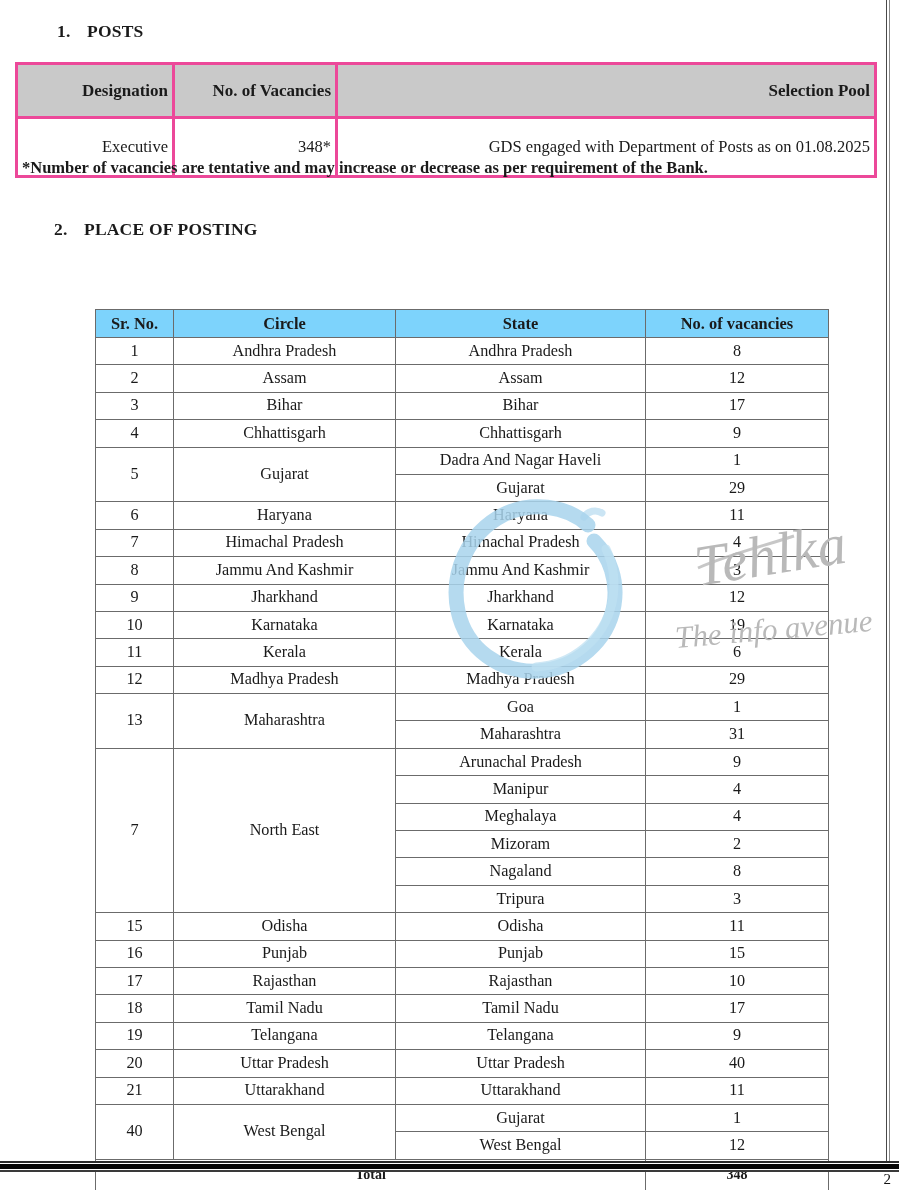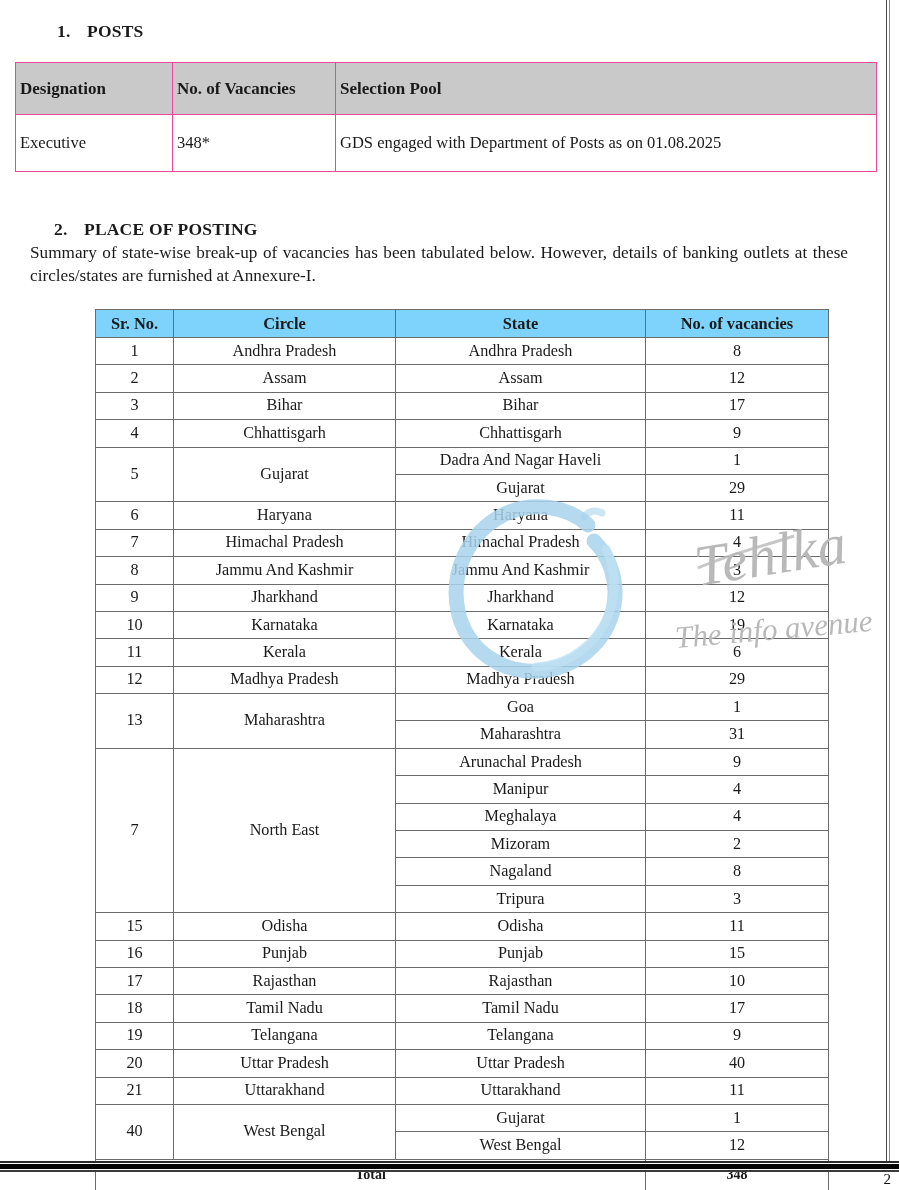--- a/index.html
+++ b/index.html
@@ -100,22 +100,22 @@
   
   #posts-table {
     position: absolute;
     left: 15px;
     top: 62px;
     width: 862px;
     border-collapse: collapse;
     table-layout: fixed;
   }
   #posts-table th, #posts-table td {
-    border: 1px solid #ec4899;
-    text-align: left;
+    border: 3px solid #ec4899;
+    text-align: right;
     vertical-align: middle;
     font-size: 16.5px;
     padding: 3px 4px;
   }
   #posts-table thead th {
     background: #c9c9c9;
     font-weight: bold;
     height: 45px;
     font-size: 17px;
   }
@@ -217,26 +217,26 @@
     </thead>
     <tbody>
       <tr>
         <td>Executive</td>
         <td>348*</td>
         <td>GDS engaged with Department of Posts as on 01.08.2025</td>
       </tr>
     </tbody>
   </table>
 
+  <div class="note-line">*Number of vacancies are tentative and may increase or decrease as per requirement of the Bank.</div>
 
   <div class="sec-head" id="place-heading">
     <span class="num">2.</span><span>PLACE OF POSTING</span>
   </div>
 
-  <div class="body-para">Summary of state-wise break-up of vacancies has been tabulated below. However, details of banking outlets at these circles/states are furnished at Annexure-I.</div>
 
   <table id="vacancy-table">
     <colgroup>
       <col class="vt-c1">
         <col class="vt-c2">
         <col class="vt-c3">
         <col class="vt-c4">
     </colgroup>
     <thead>
       <tr>

